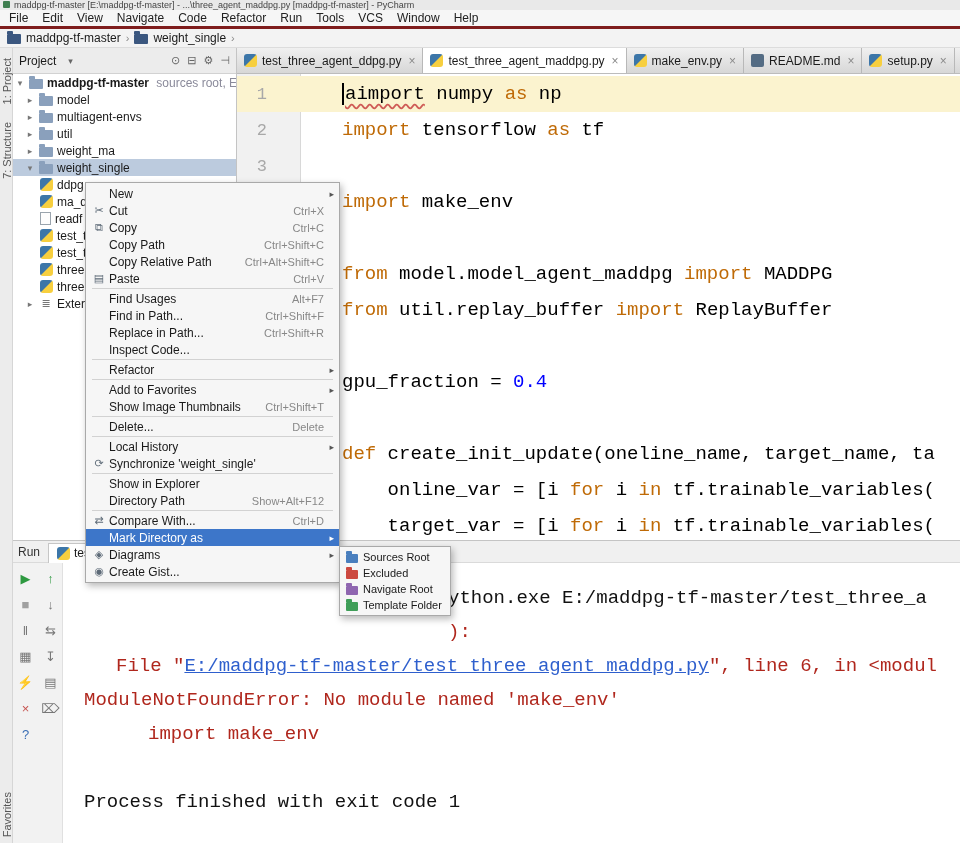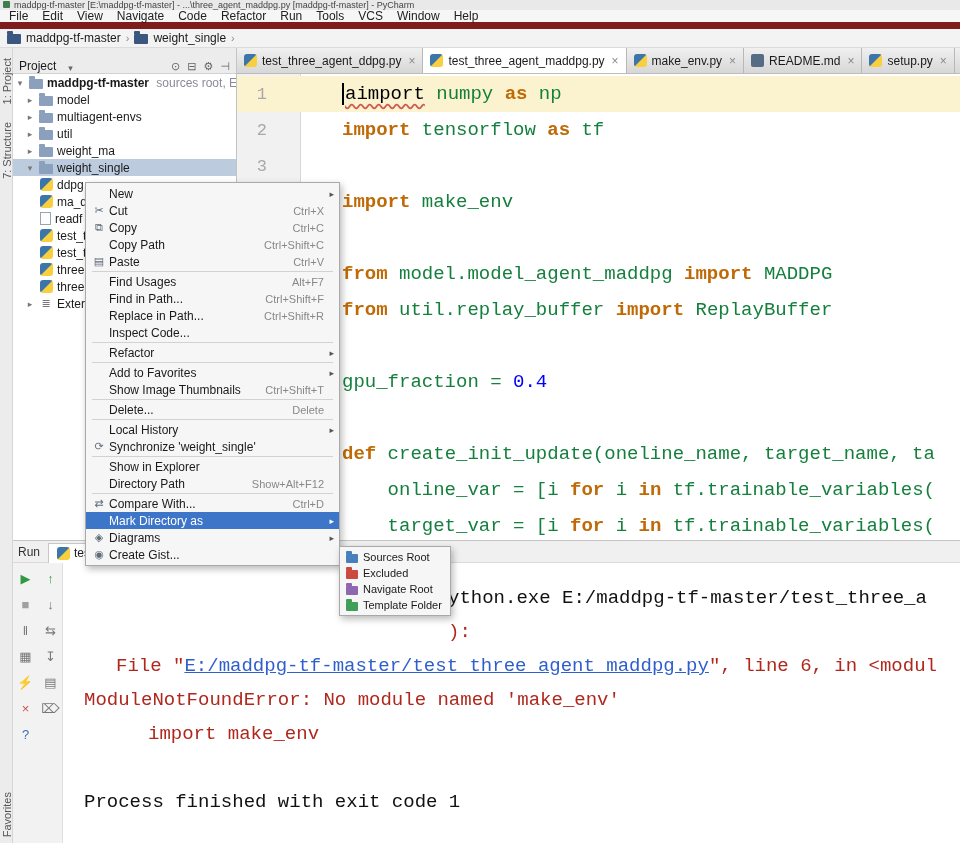--- a/index.html
+++ b/index.html
@@ -7,38 +7,38 @@
   body{width:960px;height:843px;position:relative;overflow:hidden;background:#f2f2f2;
        font-family:"Liberation Sans",sans-serif;font-size:12px;color:#1a1a1a;cursor:default}
 
   
   #titlebar{position:absolute;left:0;top:0;width:960px;height:10px;background:#e9e9e9;
             overflow:hidden;display:flex;align-items:flex-start;gap:4px;padding:0 3px;font-size:9px;color:#444}
   #appicon{width:7px;height:7px;background:#3e7d4f;border-radius:1px;flex:none;margin-top:1px}
 
   
   #menubar{position:absolute;left:0;top:10px;width:960px;height:19px;background:#f6f6f6;
-           display:flex;align-items:center;padding-left:2px;border-bottom:7px solid #7f1d1d}
+           display:flex;align-items:center;padding-left:2px;border-bottom:3px solid #7f1d1d}
   .menu-item{padding:2px 7px;color:#222}
 
   
   #breadcrumbs{position:absolute;left:0;top:29px;width:960px;height:19px;background:#f3f3f3;
                display:flex;align-items:center;padding-left:7px;gap:5px;border-bottom:1px solid #dcdcdc}
   .crumb{display:flex;align-items:center;gap:5px}
   .crumb-sep{color:#8a8a8a;font-size:11px}
   .crumb-ficon{--fc:#3b577f}
 
   
   #toolstrip{position:absolute;left:0;top:48px;width:13px;height:795px;background:#ececec;border-right:1px solid #d6d6d6}
   .vlabel{position:absolute;left:0;width:13px;writing-mode:vertical-lr;transform:rotate(180deg);
           font-size:11px;color:#555;white-space:nowrap;line-height:12px}
 
   
   #project{position:absolute;left:13px;top:48px;width:224px;height:492px;background:#fff;border-right:1px solid #c4c4c4;overflow:hidden}
-  #project-header{height:26px;background:#ececec;border-bottom:1px solid #d2d2d2;display:flex;align-items:flex-end;padding:0 6px;gap:12px}
+  #project-header{height:26px;background:#ececec;border-bottom:1px solid #d2d2d2;display:flex;align-items:center;padding:0 6px;gap:12px}
   #phcaret{color:#666;font-size:9px}
   #phicons{margin-left:auto;display:flex;gap:7px}
   .phicon{color:#666;font-size:11px}
   #tree{position:absolute;top:26px;left:0;right:0;bottom:0;overflow:hidden}
   .trow{height:17px;display:flex;align-items:center;gap:4px;white-space:nowrap;overflow:hidden}
   .trow.root{padding-left:2px}
   .trow.folder{padding-left:12px}
   .trow.file{padding-left:27px}
   .trow.selected{background:var(--selection-gray,#bccbde)}
   .tarrow{width:10px;color:#777;font-size:9px;text-align:center;flex:none}
@@ -60,22 +60,22 @@
   .tclose{color:#8a8a8a;font-size:12px;margin-left:2px}
 
   
   #editor{position:absolute;left:237px;top:74px;width:723px;height:466px;background:#fff;overflow:hidden}
   #gutter-bg{position:absolute;left:0;top:0;width:64px;height:100%;background:#f1f1f1;border-right:1px solid #d8d8d8}
   #lines{position:absolute;left:0;top:2px;right:0}
   .eline{height:36px;display:flex;align-items:center;font-family:"Liberation Mono",monospace;font-size:19px;white-space:pre}
   .eline.current{background:var(--current-line,#fbf3cf)}
   .lnum{width:64px;padding-right:34px;text-align:right;color:#a8a8a8;font-size:17px;flex:none}
   .code{padding-left:41px;display:flex;align-items:flex-start;white-space:pre}
-  .tok-p{color:#15803d}
-  .tok-kw{color:var(--keyword,#bf6a06);font-weight:bold}
+  .tok-p{color:#000000}
+  .tok-kw{color:var(--keyword,#bf6a06);font-weight:normal}
   .tok-lit{color:var(--number-literal,#0000ff)}
   .tok-bad{color:#000;text-decoration:underline wavy #cf5b56;text-underline-offset:4px}
   .caret{display:inline-block;width:2px;height:22px;background:#000;margin-right:1px}
 
   
   #runpanel{position:absolute;left:13px;top:540px;width:947px;height:303px;background:#fff;border-top:1px solid #c4c4c4}
   #runheader{height:22px;background:#f0f0f0;border-bottom:1px solid #dadada;display:flex;align-items:center;gap:8px;padding-left:5px}
   #runtitle{color:#333}
   #runtab{display:flex;align-items:center;gap:4px;background:#fff;border:1px solid #c6c6c6;border-bottom:none;height:20px;margin-top:2px;padding:0 8px}
   #runtools{position:absolute;left:0;top:22px;width:50px;bottom:0;background:#f2f2f2;border-right:1px solid #e0e0e0;
@@ -331,20 +331,26 @@
       <span class="ms">Ctrl+C</span>
       <span class="marrow"></span>
     </div>
     <div class="mi">
       <span class="mic"></span>
       <span class="ml">Copy Path</span>
       <span class="ms">Ctrl+Shift+C</span>
       <span class="marrow"></span>
     </div>
     <div class="mi">
+      <span class="mic"></span>
+      <span class="ml">Copy Relative Path</span>
+      <span class="ms">Ctrl+Alt+Shift+C</span>
+      <span class="marrow"></span>
+    </div>
+    <div class="mi">
       <span class="mic">▤</span>
       <span class="ml">Paste</span>
       <span class="ms">Ctrl+V</span>
       <span class="marrow"></span>
     </div>
     <div class="msep"></div>
     <div class="mi">
       <span class="mic"></span>
       <span class="ml">Find Usages</span>
       <span class="ms">Alt+F7</span>

